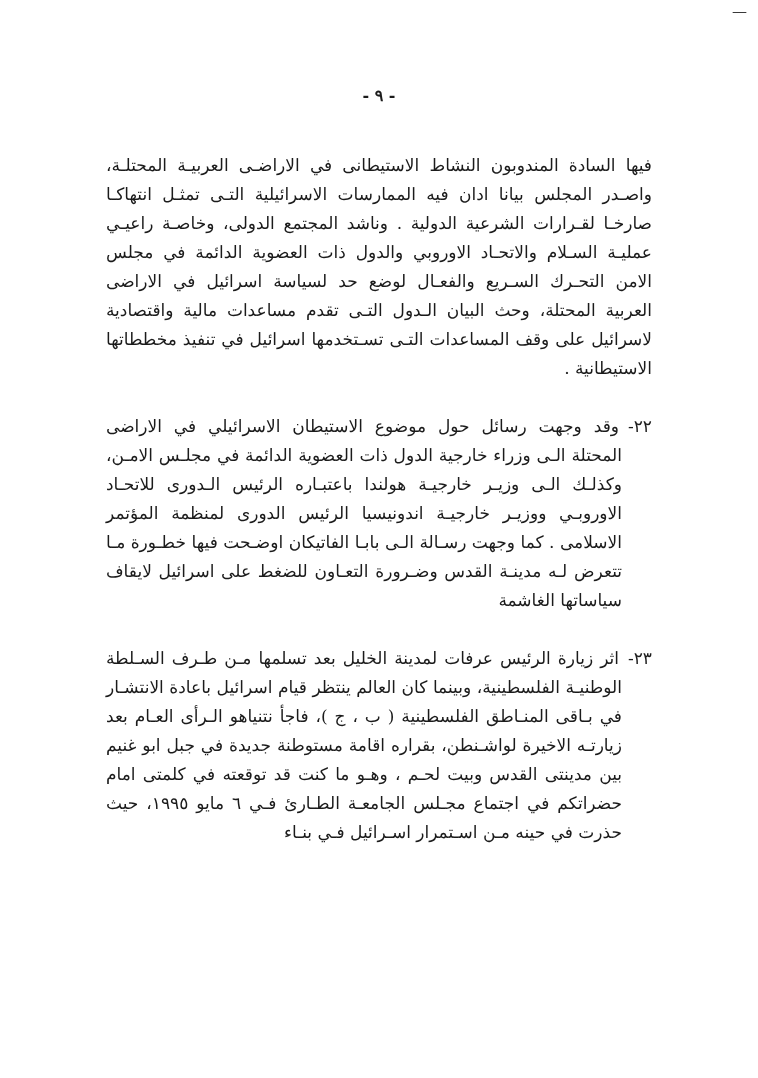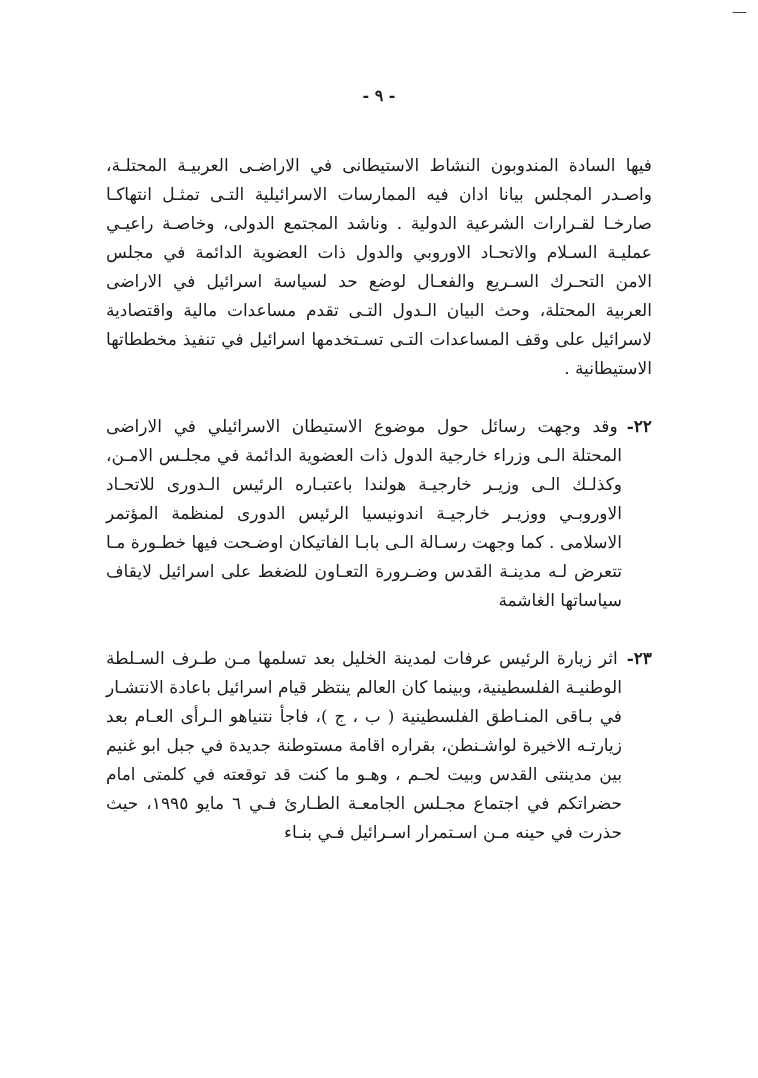--- a/index.html
+++ b/index.html
@@ -51,21 +51,20 @@
   .para {
     margin: 0 0 29px 0;
   }
   .para.numbered {
     padding-right: 30px;
     text-indent: -30px;
   }
   .marker {
     margin-left: 9px;
     white-space: nowrap;
-    font-weight: bold;
   }
 </style>
 </head>
 <body>
 
 <div class="page">
 
   <div class="corner-mark">—</div>
 
   <div class="page-number">- ٩ -</div>

